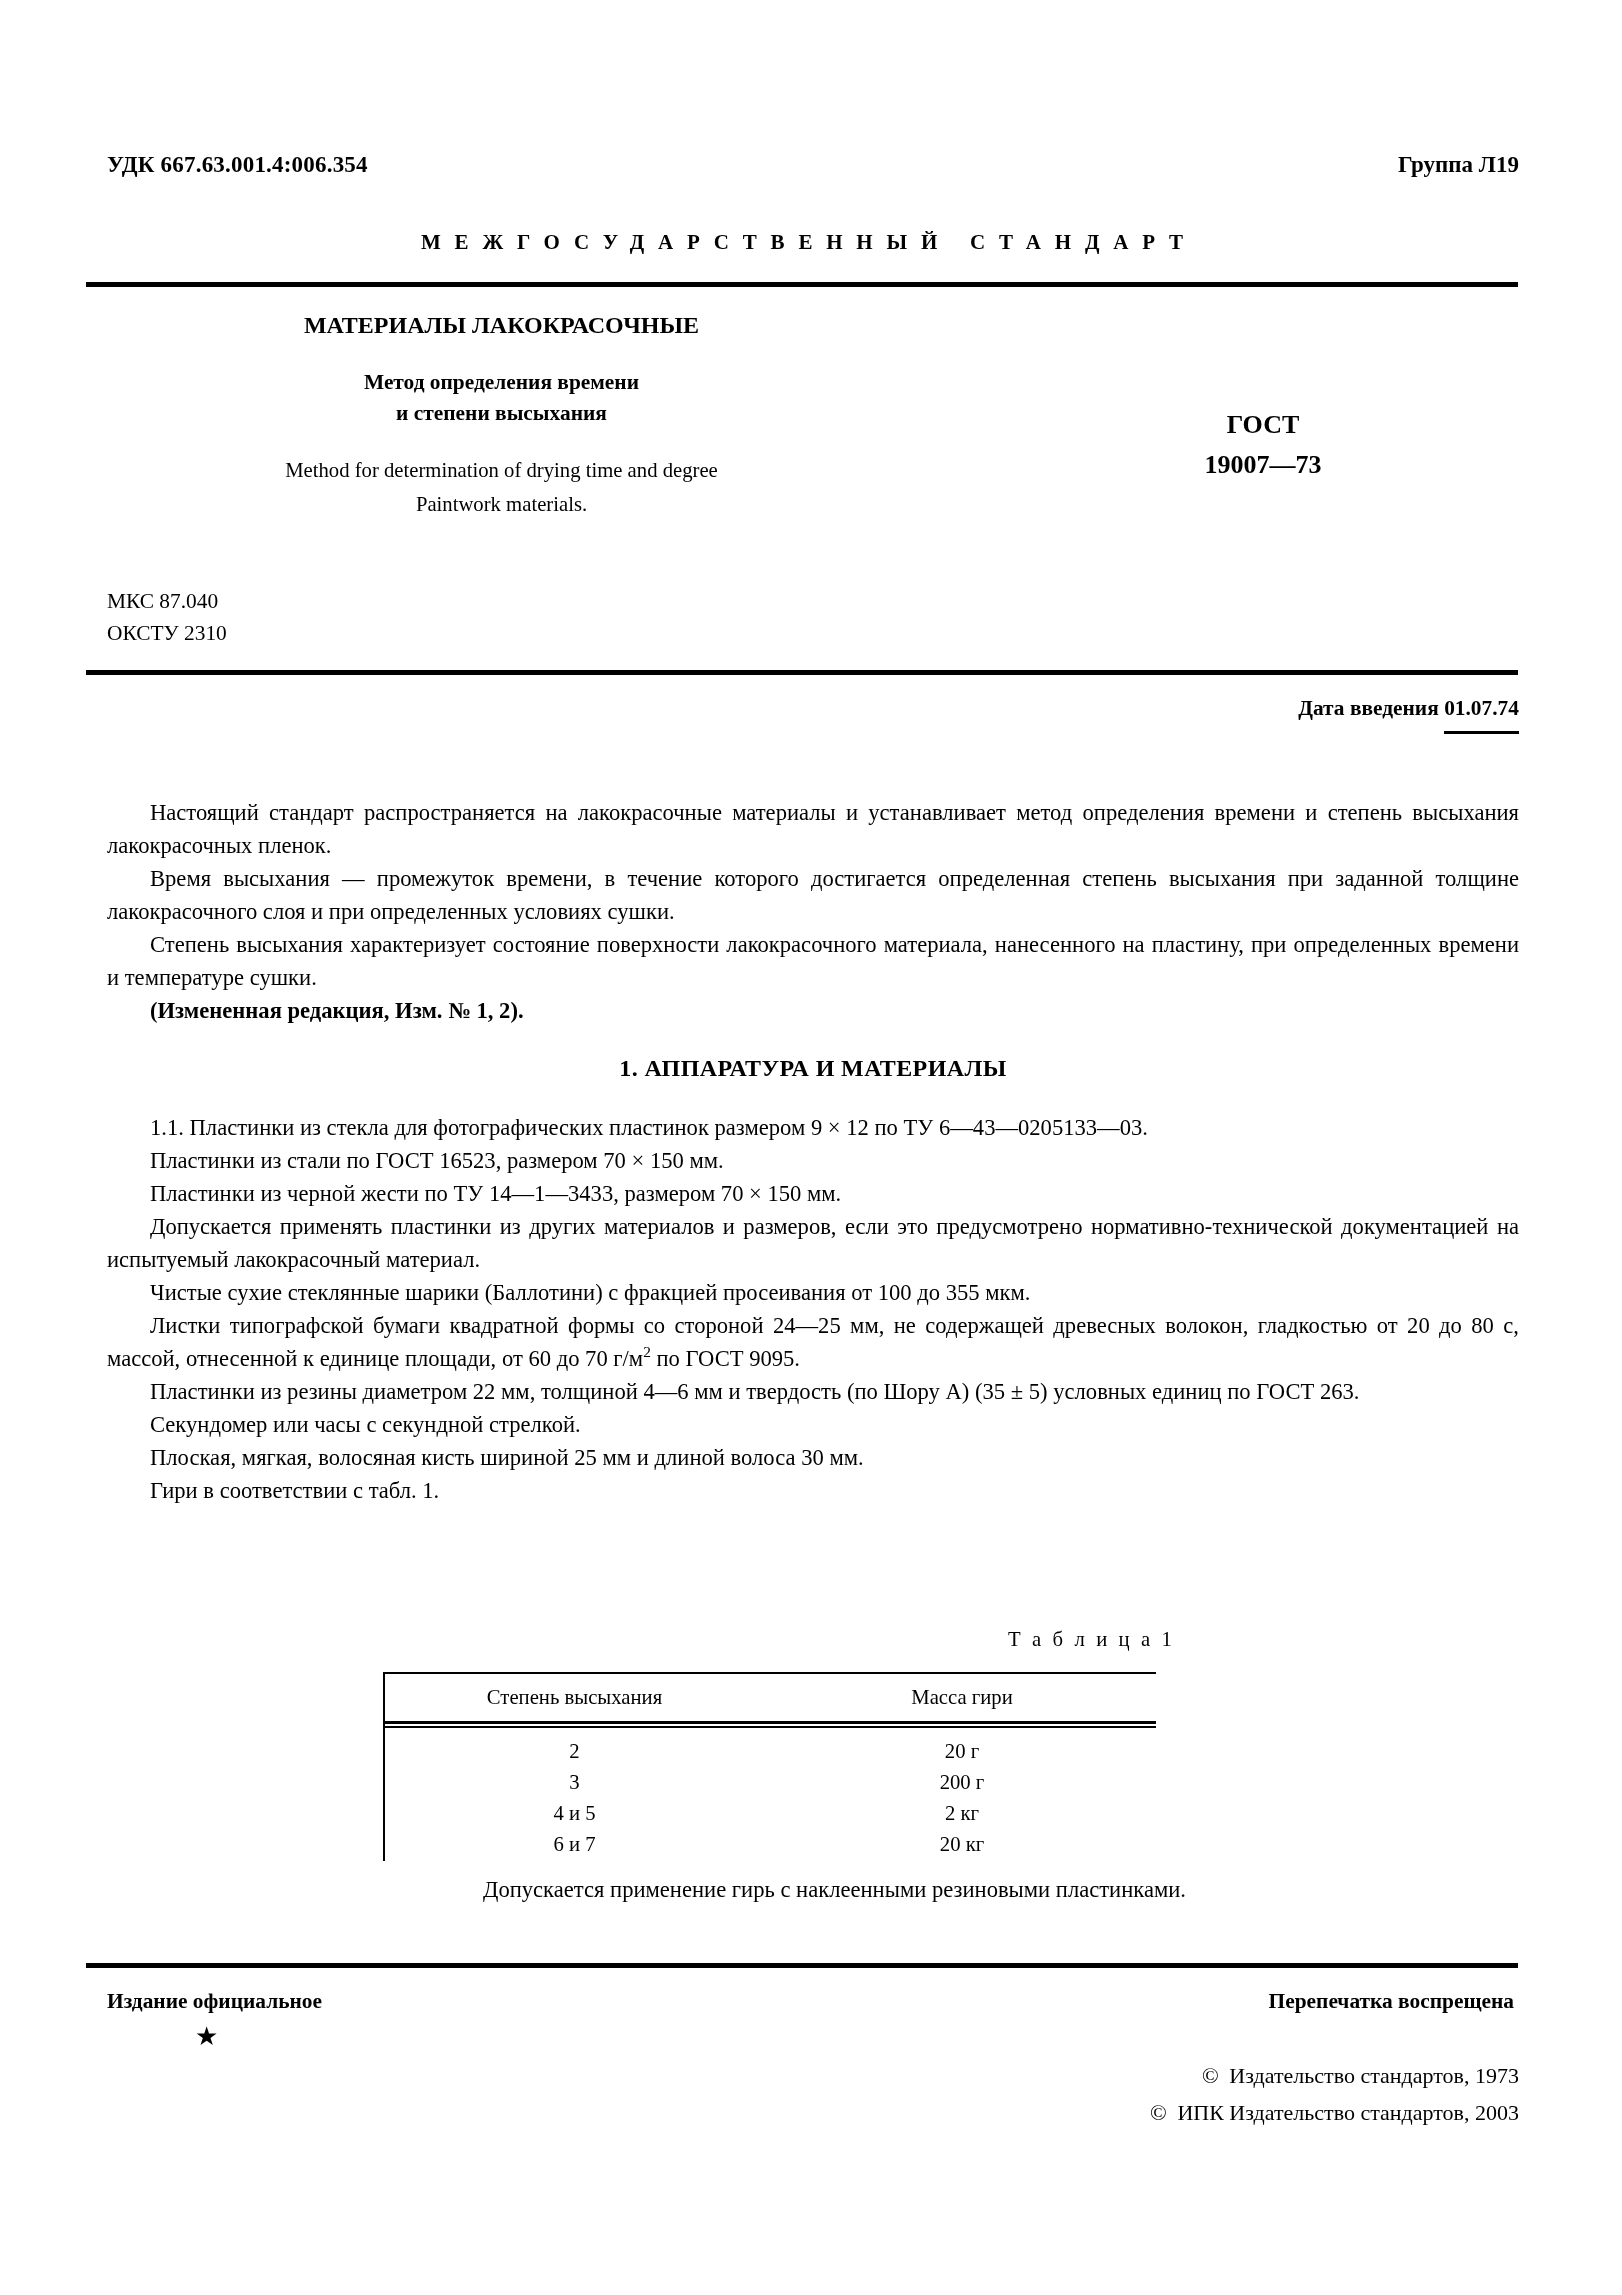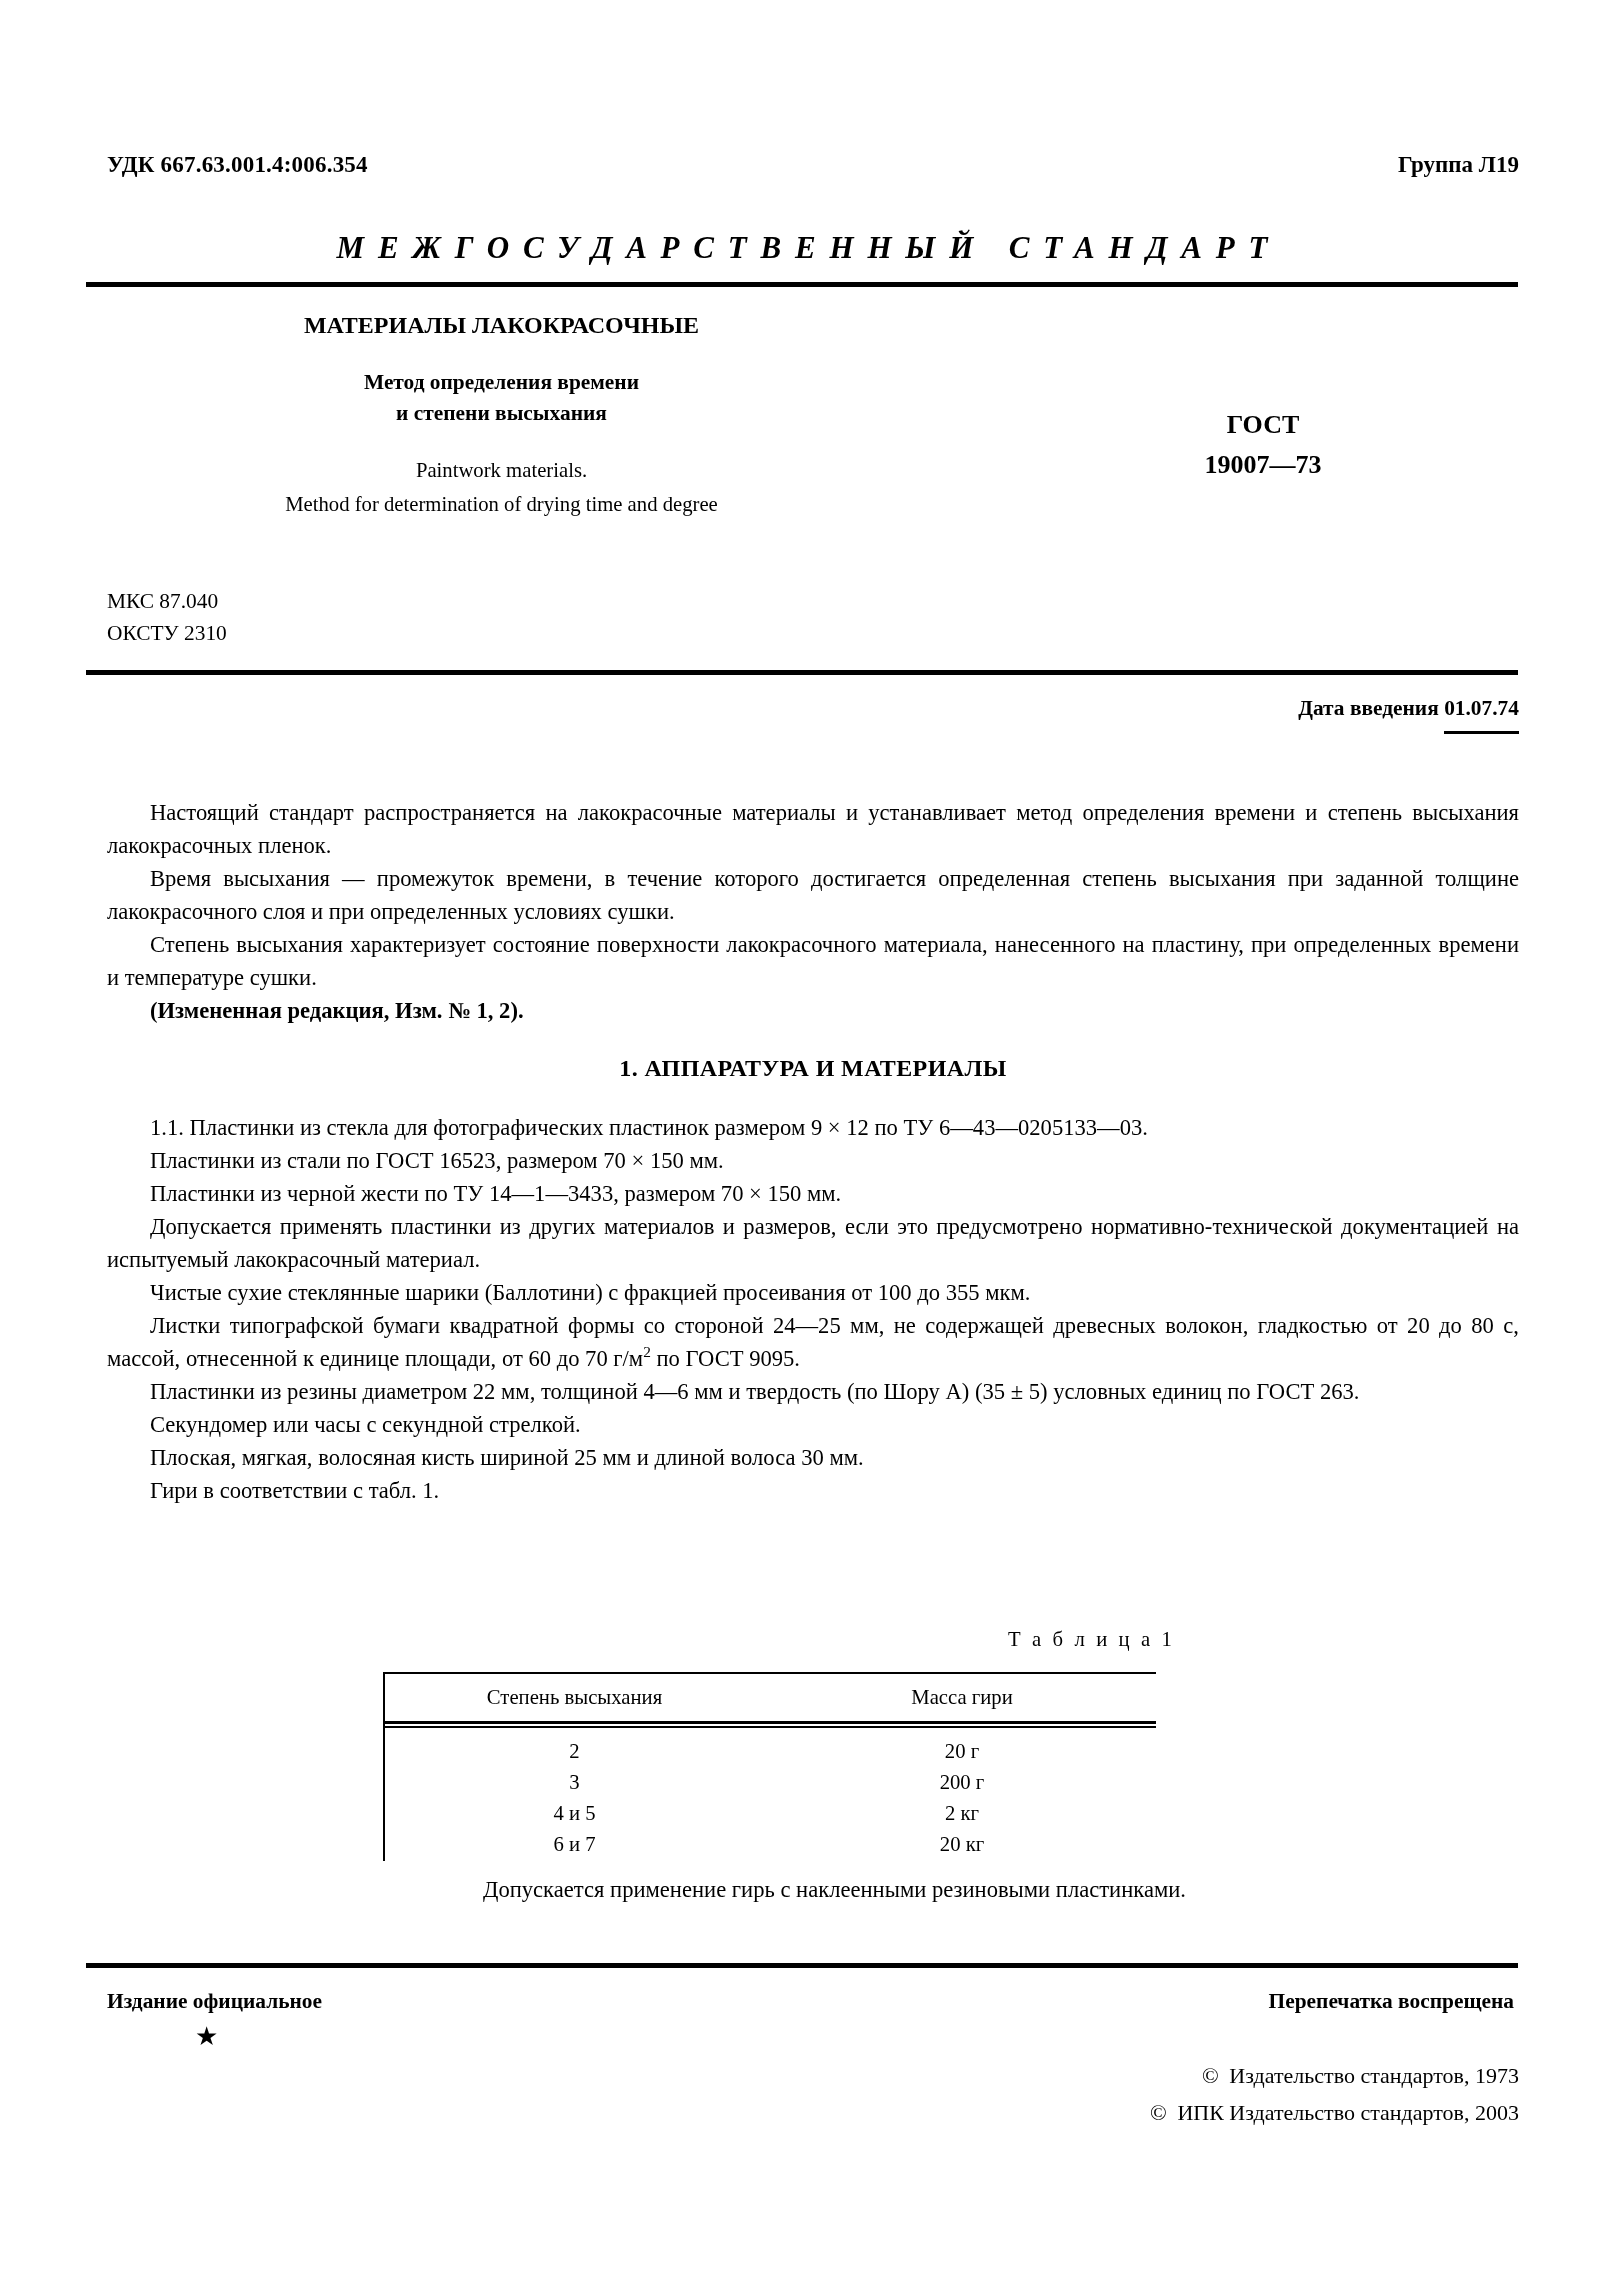--- a/index.html
+++ b/index.html
@@ -30,26 +30,25 @@
   .group {
     right: 103px; top: 152px;
     font-size: 23px; font-weight: bold;
     white-space: nowrap;
   }
 
   
   .banner {
     left: 86px; top: 230px; width: 1432px;
     text-align: center;
-    font-size: 31px;
+    font-size: 21px;
     font-weight: bold;
     letter-spacing: 13.8px;
     text-indent: 13.8px;
     white-space: nowrap;
-    font-style: italic;
   }
   .rule-thick {
     left: 86px; width: 1432px;
     height: 5.4px;
     background: #000;
   }
   .rule-thick.r1 { top: 282px; }
   .rule-thick.r2 { top: 670px; }
   .rule-thick.r3 { top: 1963px; }
 
@@ -212,22 +211,22 @@
 
   <div class="abs banner">МЕЖГОСУДАРСТВЕННЫЙ СТАНДАРТ</div>
   <div class="abs rule-thick r1"></div>
 
   <div class="abs title-main">МАТЕРИАЛЫ ЛАКОКРАСОЧНЫЕ</div>
   <div class="abs title-sub">
     <div>Метод определения времени</div>
     <div>и степени высыхания</div>
   </div>
   <div class="abs title-en">
+    <div>Method for determination of drying time and degree</div>
     <div>Paintwork materials.</div>
-    <div>Method for determination of drying time and degree</div>
   </div>
   <div class="abs gost-block">
     <div>ГОСТ</div>
     <div>19007—73</div>
   </div>
 
   <div class="abs mks">
     <div>МКС 87.040</div>
     <div>ОКСТУ 2310</div>
   </div>

